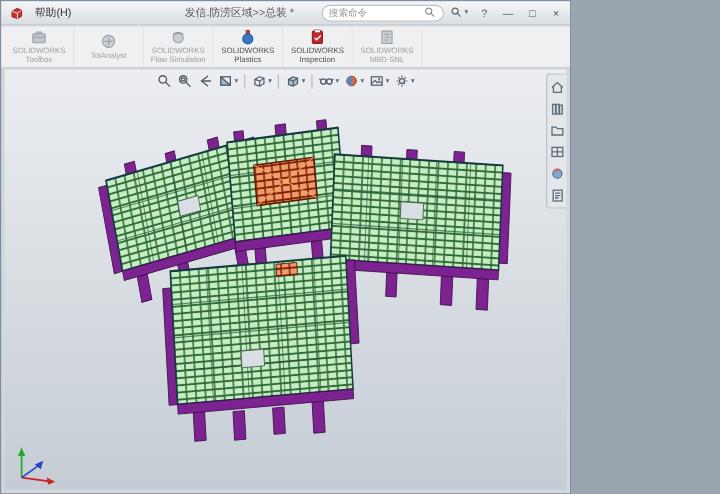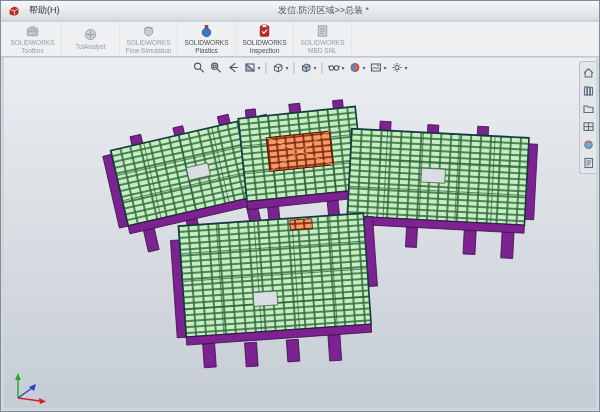--- a/index.html
+++ b/index.html
@@ -1,17 +1,17 @@
 <!DOCTYPE html>
 <html><head>
 <meta charset="utf-8">
 <style>
   *{box-sizing:border-box;margin:0;padding:0}
   html,body{background:#9aa5af;font-family:"Liberation Sans",sans-serif}
-  .window{position:relative;width:600px;height:412px;background:#d2d7db;border:1px solid #7e8ea0;overflow:hidden}
+  .window{position:relative;width:476px;height:412px;background:#d2d7db;border:1px solid #7e8ea0;overflow:hidden}
 
   
   .titlebar{position:absolute;top:0;left:0;right:0;height:20px;
     background:linear-gradient(#f5f6f7,#dadee1);display:flex;align-items:center;
     padding:0 3px;border-bottom:1px solid #c9ced2}
   .logo{width:14px;height:14px;margin:0 3px}
   .menu-label{font-size:9px;color:#333;padding:0 5px;cursor:default}
   .title-center{position:absolute;left:150px;right:230px;text-align:right;
     font-size:9px;color:#555;white-space:nowrap;overflow:hidden}
   .tb-right{margin-left:auto;display:flex;align-items:center;gap:3px}
@@ -54,20 +54,40 @@
 
   <div class="titlebar">
     <svg class="logo" viewBox="0 0 14 14">
       <path d="M3 5.5 L7 3 L11 4.5 L11 9.5 L7.5 11.5 L3 10 Z" fill="#c9302a" stroke="#8f1d22" stroke-width="0.8"></path>
       <path d="M3 5.5 L7.5 7 L11 4.5 M7.5 7 L7.5 11.5" fill="none" stroke="#ffffff" stroke-width="0.7"></path>
     </svg>
     <span class="menu-label">帮助(H)</span>
 
     <div class="title-center">发信.防涝区域&gt;&gt;总装 *</div>
 
+    <div class="tb-right">
+      <div class="searchbox">
+        <span class="ph">搜索命令</span>
+        <svg width="11" height="11" viewBox="0 0 13 13">
+          <circle cx="5" cy="5" r="3" fill="none" stroke="#8a949d" stroke-width="1.2"></circle>
+          <line x1="7.3" y1="7.3" x2="10.5" y2="10.5" stroke="#8a949d" stroke-width="1.2"></line>
+        </svg>
+      </div>
+      <div class="qbtn">
+        <svg width="11" height="11" viewBox="0 0 13 13">
+          <circle cx="5" cy="5" r="3" fill="none" stroke="#5a6570" stroke-width="1.2"></circle>
+          <line x1="7.3" y1="7.3" x2="10.5" y2="10.5" stroke="#5a6570" stroke-width="1.2"></line>
+        </svg>
+        <span class="chev">▾</span>
+      </div>
+      <div class="winbtn">?</div>
+      <div class="winbtn">—</div>
+      <div class="winbtn">□</div>
+      <div class="winbtn">×</div>
+    </div>
   </div>
 
   <div class="ribbon">
 
     <div class="rtab disabled">
       <svg width="15" height="15" viewBox="0 0 15 15">
         <rect x="2" y="4.5" width="11" height="8" rx="1" fill="#c2c7cc" stroke="#9aa0a6"></rect>
         <path d="M2 7.5h11 M5.5 4.5 V3 h4 v1.5" fill="none" stroke="#9aa0a6"></path>
       </svg>
       <span class="lbl">SOLIDWORKS</span>

